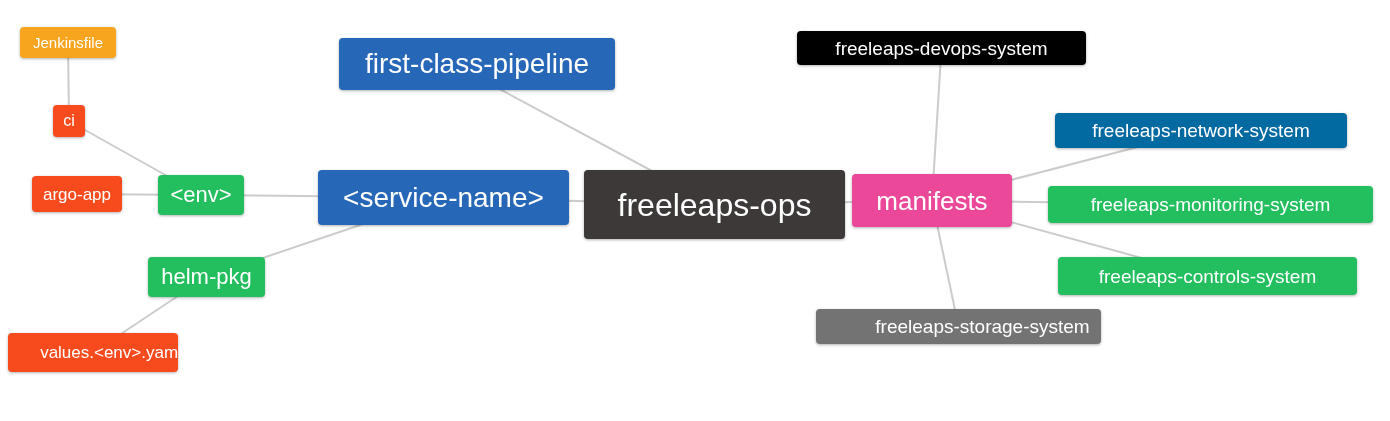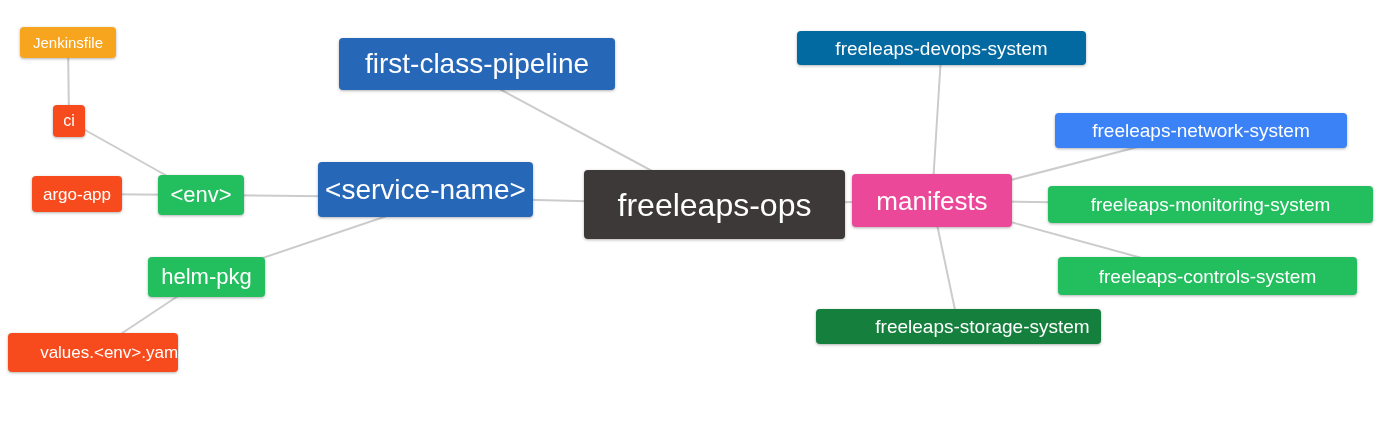--- a/index.html
+++ b/index.html
@@ -25,21 +25,21 @@
     line-height:1;
     cursor:default;
     box-sizing:border-box;
   }
   
   .n-jenkinsfile            {left:20px;  top:27px;  width:96px;  height:31px; font-size:15px;}
   .n-ci                     {left:53px;  top:105px; width:32px;  height:32px; font-size:16px;}
   .n-argo-app               {left:32px;  top:176px; width:90px;  height:36px; font-size:17px;}
   .n-env                    {left:158px; top:175px; width:86px;  height:40px; font-size:22px;}
   .n-first-class-pipeline   {left:315px; top:38px;  width:276px; height:52px; font-size:28px;margin-left:24px;}
-  .n-service-name           {left:318px; top:162px; width:215px; height:55px; font-size:28px;}
+  .n-service-name           {left:318px; top:170px; width:251px; height:55px; font-size:28px;}
   .n-helm-pkg               {left:148px; top:257px; width:117px; height:40px; font-size:22px;text-align:right;}
   .n-values-env-yaml        {left:8px;   top:333px; width:170px; height:39px; font-size:17px;padding-left:36px;}
   .n-freeleaps-ops          {left:584px; top:170px; width:261px; height:69px; font-size:32px;}
   .n-manifests              {left:852px; top:174px; width:160px; height:53px; font-size:26px;}
   .n-freeleaps-devops-system    {left:797px;  top:31px;  width:289px; height:34px; font-size:19px;}
   .n-freeleaps-network-system   {left:1055px; top:113px; width:292px; height:35px; font-size:19px;}
   .n-freeleaps-monitoring-system{left:1048px; top:186px; width:325px; height:37px; font-size:19px;}
   .n-freeleaps-controls-system  {left:1058px; top:257px; width:299px; height:38px; font-size:19px;}
   .n-freeleaps-storage-system   {left:816px;  top:309px; width:285px; height:35px; font-size:19px;}
 </style>
@@ -77,22 +77,22 @@
   <div class="node n-service-name" style="background: rgb(39, 103, 184); color: rgb(255, 255, 255);">&lt;service-name&gt;</div>
 
   <div class="node n-helm-pkg" style="background: rgb(35, 191, 95); color: rgb(255, 255, 255);">helm-pkg</div>
 
   <div class="node n-values-env-yaml" style="background: rgb(248, 75, 29); color: rgb(255, 255, 255);">values.&lt;env&gt;.yaml</div>
 
   <div class="node n-freeleaps-ops" style="background: rgb(61, 57, 57); color: rgb(255, 255, 255);">freeleaps-ops</div>
 
   <div class="node n-manifests" style="background: #ec4899; color: rgb(255, 255, 255);">manifests</div>
 
-  <div class="node n-freeleaps-devops-system" style="background: #0369a1; color: rgb(255, 255, 255);">freeleaps-devops-system</div>
+  <div class="node n-freeleaps-devops-system" style="background: #000000; color: rgb(255, 255, 255);">freeleaps-devops-system</div>
 
-  <div class="node n-freeleaps-network-system" style="background: #3b82f6; color: rgb(255, 255, 255);">freeleaps-network-system</div>
+  <div class="node n-freeleaps-network-system" style="background: #0369a1; color: rgb(255, 255, 255);">freeleaps-network-system</div>
 
   <div class="node n-freeleaps-monitoring-system" style="background: rgb(35, 191, 95); color: rgb(255, 255, 255);">freeleaps-monitoring-system</div>
 
   <div class="node n-freeleaps-controls-system" style="background: rgb(35, 191, 95); color: rgb(255, 255, 255);">freeleaps-controls-system</div>
 
-  <div class="node n-freeleaps-storage-system" style="background: #15803d; color: rgb(255, 255, 255); padding-left: 48px;">freeleaps-storage-system</div>
+  <div class="node n-freeleaps-storage-system" style="background: #737373; color: rgb(255, 255, 255); padding-left: 48px;">freeleaps-storage-system</div>
 </div>
 
 </body></html>

